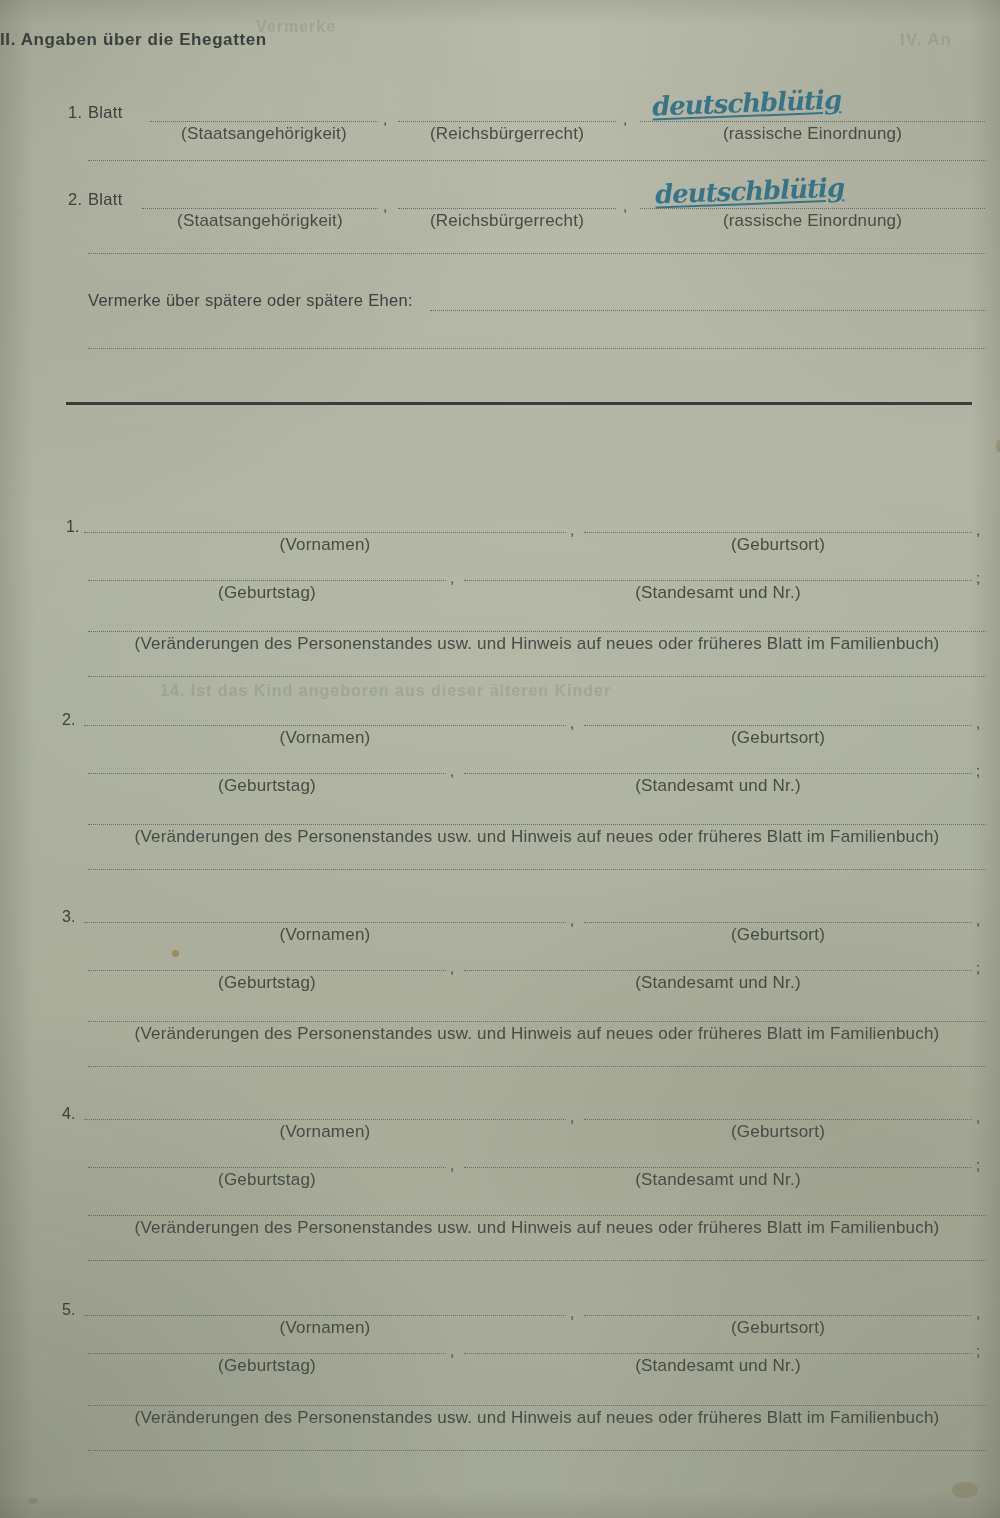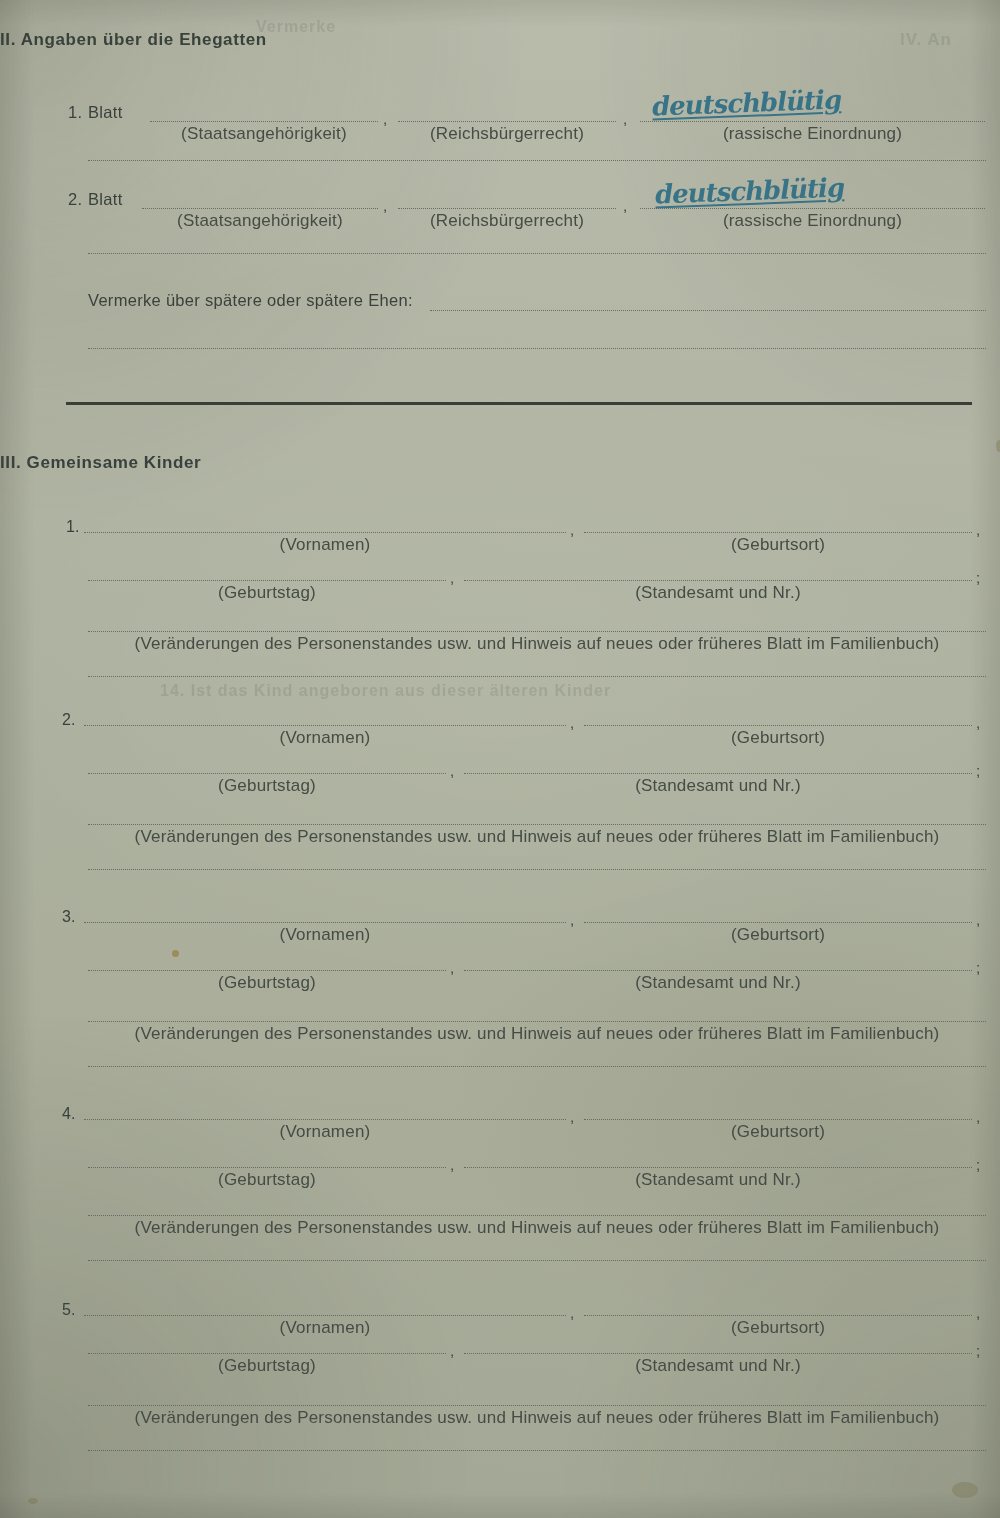--- a/index.html
+++ b/index.html
@@ -186,21 +186,20 @@
   <div class="caption" style="left:640px; top:211px; width:345px;">(rassische Einordnung)</div>
 
   <div class="dotline" style="left:88px; top:253px; width:898px;"></div>
 
   <div class="row-label" style="left:88px; top:291px;">Vermerke über spätere oder spätere Ehen:</div>
   <div class="dotline" style="left:430px; top:310px; width:556px;"></div>
   <div class="dotline" style="left:88px; top:348px; width:898px;"></div>
 
   <div class="rule" style="left:66px; top:402px; width:906px;"></div>
 
-  <h1 class="section-title" style="top:453px;">III. Gemeinsame Kinder</h1>
 
   <div class="num" style="left:66px; top:518px;">1.</div>
   <div class="dotline" style="left:84px; top:532px; width:482px;"></div>
   <div class="comma" style="left:570px; top:521px;">,</div>
   <div class="dotline" style="left:584px; top:532px; width:388px;"></div>
   <div class="comma" style="left:976px; top:521px;">,</div>
   <div class="caption" style="left:84px; top:535px; width:482px;">(Vornamen)</div>
   <div class="caption" style="left:584px; top:535px; width:388px;">(Geburtsort)</div>
 
   <div class="dotline" style="left:88px; top:580px; width:358px;"></div>

